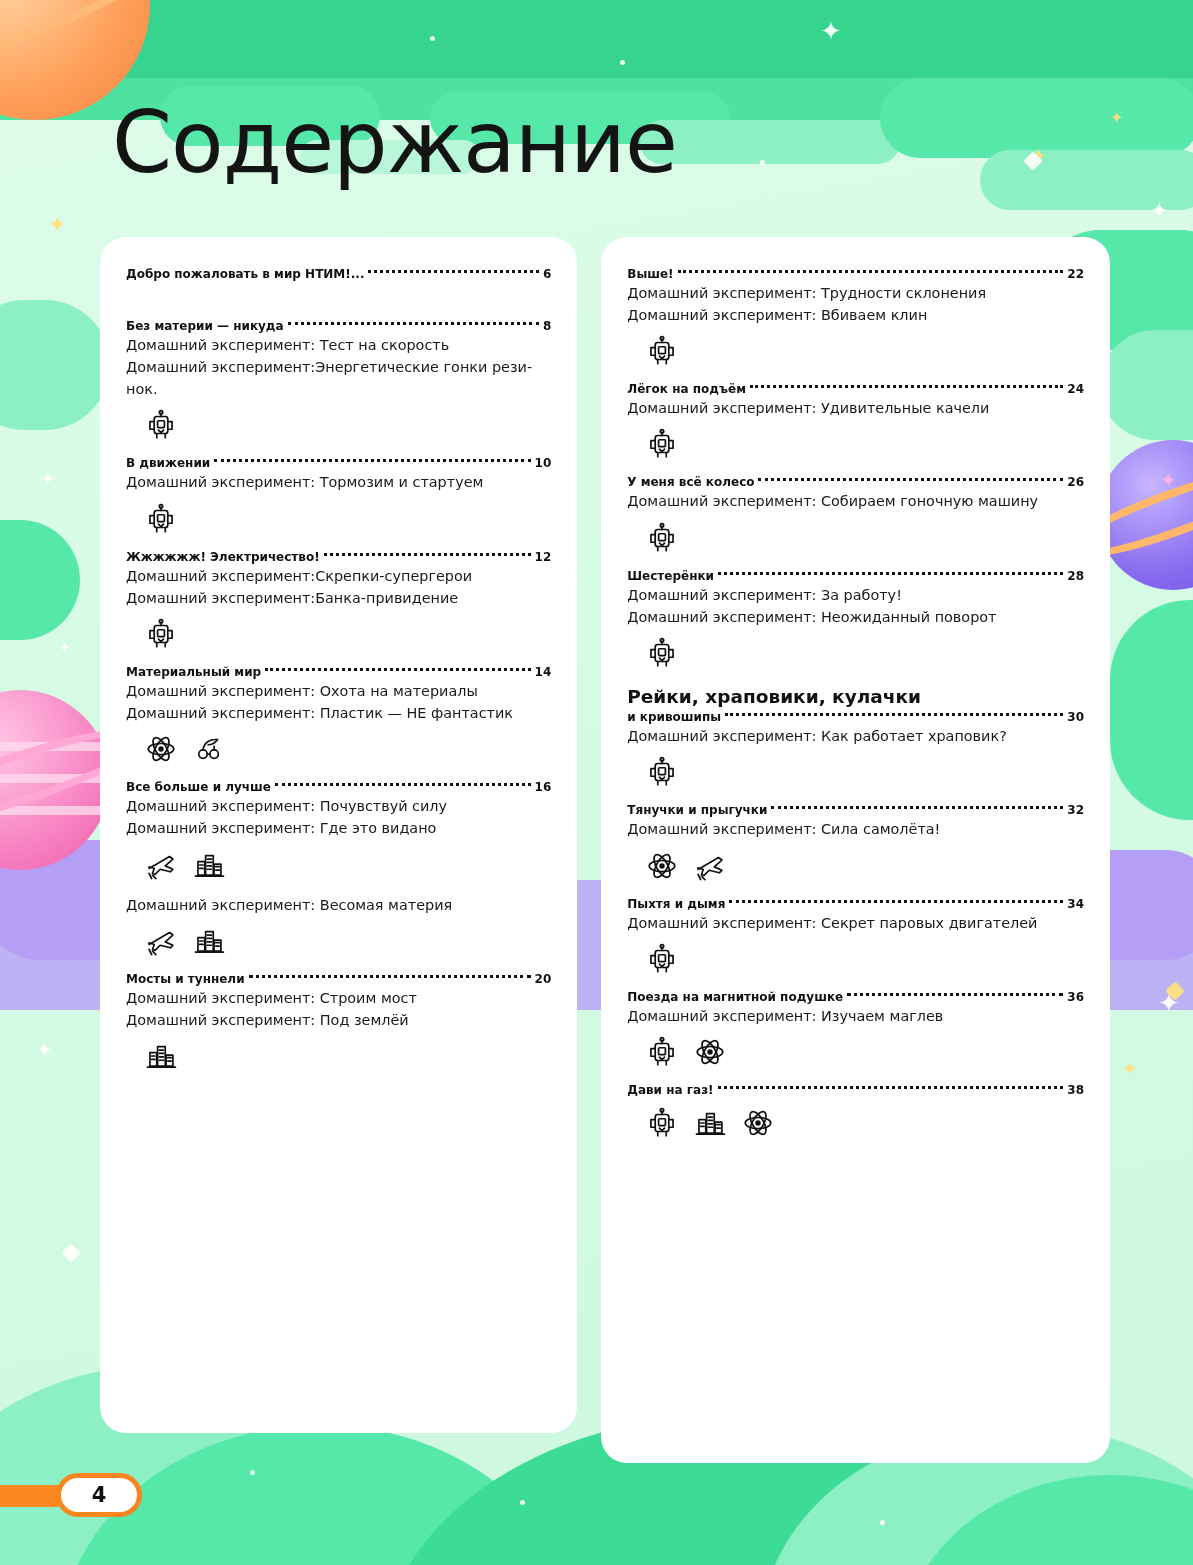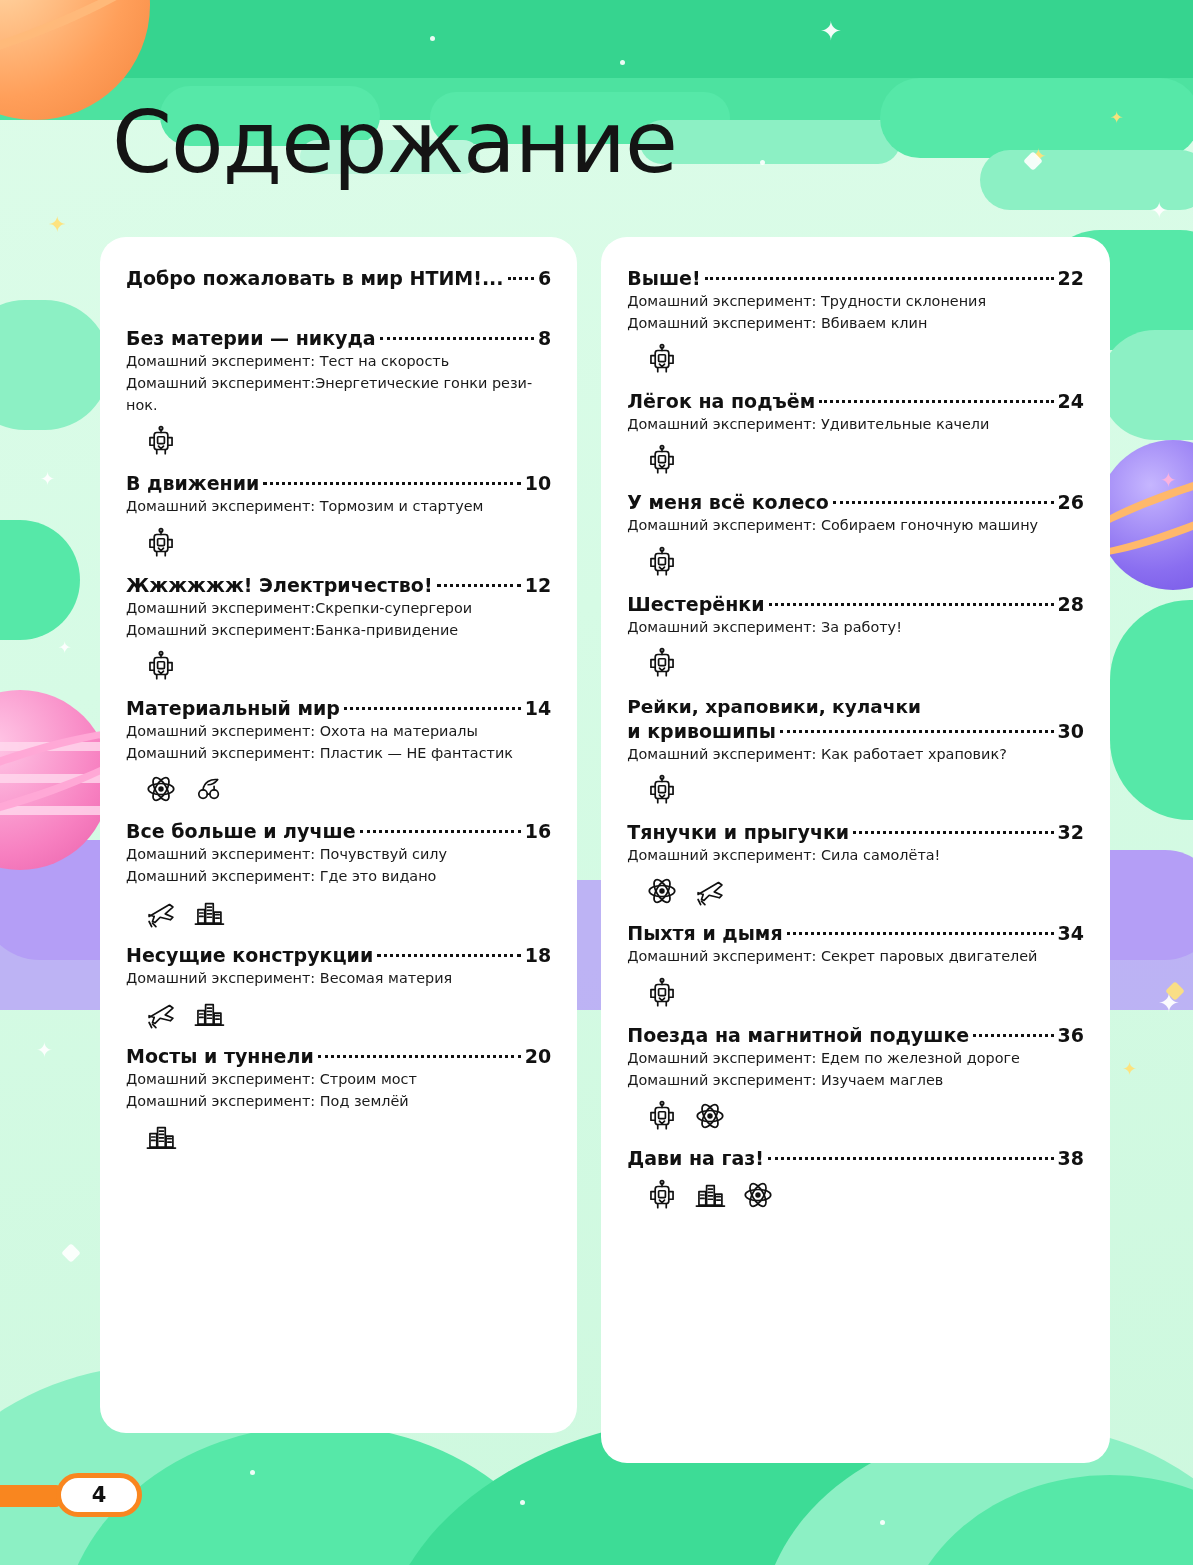--- a/index.html
+++ b/index.html
@@ -114,21 +114,21 @@
     background: #ffffff;
     border-radius: 26px;
     padding: 30px 26px 26px 26px;
   }
   .card.left { width: 497px; height: 1196px; }
   .card.right { width: 530px; height: 1226px; }
 
   .entry { margin-bottom: 4px; }
   .entry-line {
     display: flex; align-items: baseline;
-    font-size: 19px; font-weight: bold; color: #111;
+    font-size: 12px; font-weight: bold; color: #111;
     font-family: "DejaVu Sans", sans-serif;
     white-space: nowrap;
   }
   .entry-title { flex: 0 0 auto; }
   .leader {
     flex: 1 1 auto; margin: 0 4px;
     border-bottom: 3px dotted #111;
     transform: translateY(-5px);
     min-width: 14px;
   }
@@ -365,25 +365,20 @@
     <rect x="7" y="16" width="8" height="16" stroke="#111" fill="none" stroke-width="2" stroke-linecap="round" stroke-linejoin="round"></rect>
     <rect x="16" y="9" width="9" height="23" stroke="#111" fill="none" stroke-width="2" stroke-linecap="round" stroke-linejoin="round"></rect>
     <rect x="26" y="19" width="8" height="13" stroke="#111" fill="none" stroke-width="2" stroke-linecap="round" stroke-linejoin="round"></rect>
     <path d="M9 20 h4 M9 24 h4 M18 13 h5 M18 17 h5 M18 21 h5 M18 25 h5 M28 22 h4 M28 26 h4" stroke="#111" fill="none" stroke-width="2" stroke-linecap="round" stroke-linejoin="round"></path>
     <path d="M4 33 h33" stroke="#111" fill="none" stroke-width="2" stroke-linecap="round" stroke-linejoin="round"></path>
   </svg>
           </span>
         </div>
       </div>
       <div class="entry">
-        <div class="entry-line">
-          <span class="entry-title">Несущие конструкции</span>
-          <span class="leader"></span>
-          <span class="entry-page">18</span>
-        </div>
         <div class="sub">Домашний эксперимент: Весомая материя</div>
         <div class="icons">
           <span class="icon">
             <svg viewBox="0 0 40 40">
       <path d="M6 24 L30 10 l4 3 -9 8 9 4 -3 3 -12 -3 -6 6 -3 -1 2 -6 -6 -2z" stroke="#111" fill="none" stroke-width="2" stroke-linecap="round" stroke-linejoin="round"></path>
       <path d="M10 32 l4 4 M6 30 l3 6" stroke="#111" fill="none" stroke-width="2" stroke-linecap="round" stroke-linejoin="round"></path>
     </svg>
           </span>
           <span class="icon">
             <svg viewBox="0 0 40 40">
@@ -485,20 +480,21 @@
           </span>
         </div>
       </div>
       <div class="entry">
         <div class="entry-line">
           <span class="entry-title">Шестерёнки</span>
           <span class="leader"></span>
           <span class="entry-page">28</span>
         </div>
         <div class="sub">Домашний эксперимент: За работу!</div>
+        <div class="sub">Домашний эксперимент: Неожиданный поворот</div>
         <div class="icons">
           <span class="icon">
             <svg viewBox="0 0 40 40">
       <rect x="12" y="10" width="16" height="20" rx="3" stroke="#111" fill="none" stroke-width="2" stroke-linecap="round" stroke-linejoin="round"></rect>
       <rect x="16" y="15" width="8" height="8" rx="1" stroke="#111" fill="none" stroke-width="2" stroke-linecap="round" stroke-linejoin="round"></rect>
       <path d="M20 6 v4" stroke="#111" fill="none" stroke-width="2" stroke-linecap="round" stroke-linejoin="round"></path>
               <circle cx="20" cy="5" r="2" stroke="#111" fill="none" stroke-width="2" stroke-linecap="round" stroke-linejoin="round"></circle>
       <path d="M12 16 H7 v9 h5" stroke="#111" fill="none" stroke-width="2" stroke-linecap="round" stroke-linejoin="round"></path>
               <path d="M28 16 h5 v9 h-5" stroke="#111" fill="none" stroke-width="2" stroke-linecap="round" stroke-linejoin="round"></path>
       <path d="M17 26 l3 3 l3 -3" stroke="#111" fill="none" stroke-width="2" stroke-linecap="round" stroke-linejoin="round"></path>
@@ -575,21 +571,20 @@
     </svg>
           </span>
         </div>
       </div>
       <div class="entry">
         <div class="entry-line">
           <span class="entry-title">Поезда на магнитной подушке</span>
           <span class="leader"></span>
           <span class="entry-page">36</span>
         </div>
-        <div class="sub">Домашний эксперимент: Едем по железной дороге</div>
         <div class="sub">Домашний эксперимент: Изучаем маглев</div>
         <div class="icons">
           <span class="icon">
             <svg viewBox="0 0 40 40">
       <rect x="12" y="10" width="16" height="20" rx="3" stroke="#111" fill="none" stroke-width="2" stroke-linecap="round" stroke-linejoin="round"></rect>
       <rect x="16" y="15" width="8" height="8" rx="1" stroke="#111" fill="none" stroke-width="2" stroke-linecap="round" stroke-linejoin="round"></rect>
       <path d="M20 6 v4" stroke="#111" fill="none" stroke-width="2" stroke-linecap="round" stroke-linejoin="round"></path>
               <circle cx="20" cy="5" r="2" stroke="#111" fill="none" stroke-width="2" stroke-linecap="round" stroke-linejoin="round"></circle>
       <path d="M12 16 H7 v9 h5" stroke="#111" fill="none" stroke-width="2" stroke-linecap="round" stroke-linejoin="round"></path>
               <path d="M28 16 h5 v9 h-5" stroke="#111" fill="none" stroke-width="2" stroke-linecap="round" stroke-linejoin="round"></path>

